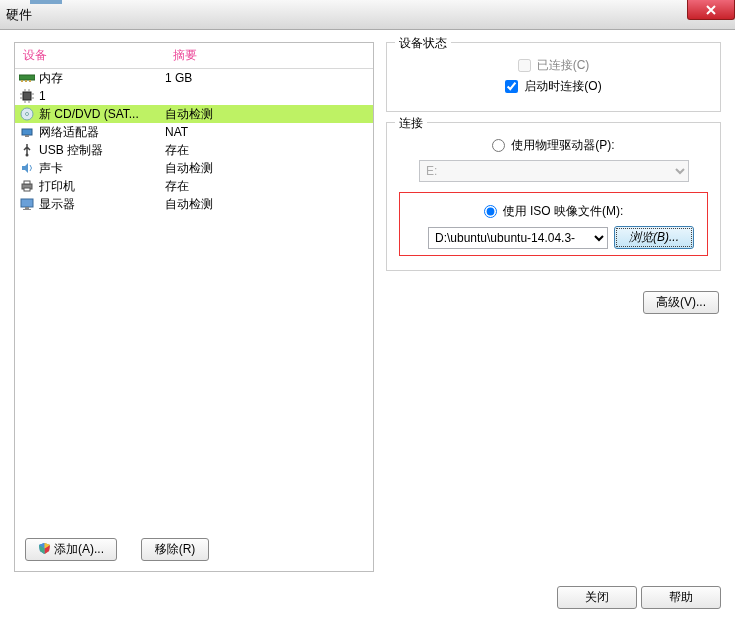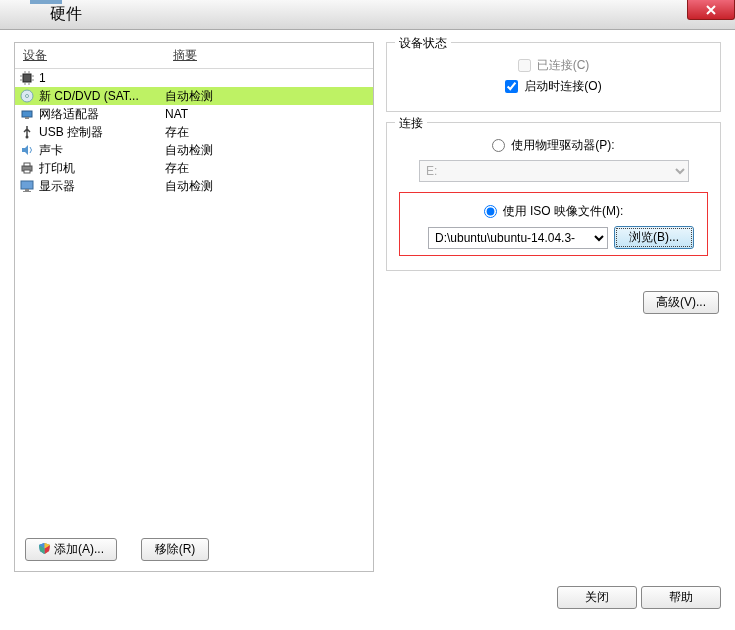--- a/index.html
+++ b/index.html
@@ -1,28 +1,28 @@
 <!DOCTYPE html>
 <html><head>
 <meta charset="utf-8">
 <style>
 * { box-sizing: border-box; margin: 0; padding: 0; }
 body { font-family: "Microsoft YaHei", Tahoma, sans-serif; font-size: 12px; background: #fff; width: 735px; height: 630px; overflow: hidden; }
 
 .titlebar { height: 30px; background: linear-gradient(to bottom, #f8f8f8 0%, #e8e8e8 50%, #d8d8d8 100%); border-bottom: 1px solid #aaa; display: flex; align-items: center; padding: 0 6px; position: relative; }
-.titlebar .title { font-size: 16px; color: #000; margin-left: 44px; }
+.titlebar .title { font-size: 13px; color: #000; }
 .titlebar .close-btn { position: absolute; right: 0; top: 0; width: 48px; height: 20px; background: linear-gradient(to bottom, #e67, #c8232b); border: 1px solid #8b1a1a; border-top: none; border-radius: 0 0 3px 3px; color: #fff; display: flex; align-items: center; justify-content: center; font-size: 13px; cursor: pointer; }
 .titlebar .corner { position: absolute; left: 30px; top: 0; width: 32px; height: 4px; background: #7aa6cd; }
 
 .content { padding: 12px 14px 6px 14px; display: flex; gap: 12px; height: 548px; }
 
 .left-panel { width: 360px; border: 1px solid #bdbdbd; background: #fff; display: flex; flex-direction: column; }
 .hw-list { flex: 1; overflow: auto; }
 .hw-header { display: flex; border-bottom: 1px solid #d8d8d8; background: #fff; }
-.hw-header .col { padding: 4px 8px; font-size: 12px; color: #404040; text-decoration: underline; }
+.hw-header .col { padding: 4px 8px; font-size: 12px; color: #ec4899; }
 .col-device { width: 150px; }
 .col-summary { flex: 1; }
 .hw-row { display: flex; align-items: center; height: 18px; padding: 0 4px; cursor: default; }
 .hw-row.selected { background: #bef264; }
 .hw-row .ico { width: 16px; height: 16px; margin-right: 4px; display: flex; align-items: center; justify-content: center; flex-shrink: 0; }
 .hw-row .dev { width: 126px; overflow: hidden; white-space: nowrap; text-overflow: ellipsis; }
 .hw-row .sum { flex: 1; white-space: nowrap; overflow: hidden; }
 .hw-buttons { padding: 10px; display: flex; justify-content: flex-start; gap: 24px; }
 
 .right-panel { flex: 1; display: flex; flex-direction: column; gap: 10px; }
@@ -32,21 +32,21 @@
 .fs-row { display: flex; align-items: center; margin: 4px 0; gap: 6px; justify-content: center; }
 .fs-row label { font-size: 12px; }
 
 .highlight-box { border: 1.5px solid #e33; padding: 6px 8px; margin-top: -2px; }
 .indent { padding-left: 20px; margin-top: 6px; display: flex; align-items: center; gap: 6px; }
 
 select, .combo { font-size: 12px; height: 22px; border: 1px solid #abadb3; padding: 1px 2px; background: #fff; }
 .combo.disabled { color: #888; background: #f4f4f4; }
 
 .btn { font-size: 12px; height: 23px; padding: 0 12px; background: linear-gradient(to bottom, #fdfdfd, #e8e8e8); border: 1px solid #888; border-radius: 3px; cursor: pointer; min-width: 68px; }
-.btn.focus { border: 1px solid #3c7fb1; outline: 1px dotted #444; outline-offset: -3px; background: linear-gradient(to bottom, #eaf6fd, #c4e5f6); }
+.btn.focus { border: 1px solid #3c7fb1; outline: 1px dotted #444; outline-offset: -3px; background: linear-gradient(to bottom, #eaf6fd, #c4e5f6); font-style: italic; }
 .shield { width: 13px; height: 13px; display: inline-block; vertical-align: -2px; margin-right: 3px; }
 
 .footer { padding: 8px 14px 10px; display: flex; justify-content: flex-end; gap: 4px; border-top: 0; }
 
 .adv-row { display: flex; justify-content: flex-end; margin-top: 10px; padding-right: 2px; }
 
 input[type=radio], input[type=checkbox] { margin: 0; vertical-align: middle; }
 
 svg { display: block; }
 </style>
@@ -65,20 +65,32 @@
 
 <div class="content">
 
   <div class="left-panel">
     <div class="hw-list">
       <div class="hw-header">
         <div class="col col-device">设备</div>
         <div class="col col-summary">摘要</div>
       </div>
 
+      <div class="hw-row">
+        <span class="ico">
+            <svg width="16" height="10">
+              <rect x="0" y="2" width="16" height="5" fill="#3a8a3a" stroke="#256225"></rect>
+              <rect x="2" y="7" width="2" height="2" fill="#c9a74e"></rect>
+              <rect x="6" y="7" width="2" height="2" fill="#c9a74e"></rect>
+              <rect x="10" y="7" width="2" height="2" fill="#c9a74e"></rect>
+            </svg>
+          </span>
+        <span class="dev">内存</span>
+        <span class="sum">1 GB</span>
+      </div>
       <div class="hw-row">
         <span class="ico">
             <svg width="14" height="14">
               <rect x="3" y="3" width="8" height="8" fill="#555" stroke="#222"></rect>
               <line x1="0" y1="5" x2="3" y2="5" stroke="#888"></line>
               <line x1="0" y1="9" x2="3" y2="9" stroke="#888"></line>
               <line x1="11" y1="5" x2="14" y2="5" stroke="#888"></line>
               <line x1="11" y1="9" x2="14" y2="9" stroke="#888"></line>
               <line x1="5" y1="0" x2="5" y2="3" stroke="#888"></line>
               <line x1="9" y1="0" x2="9" y2="3" stroke="#888"></line>

